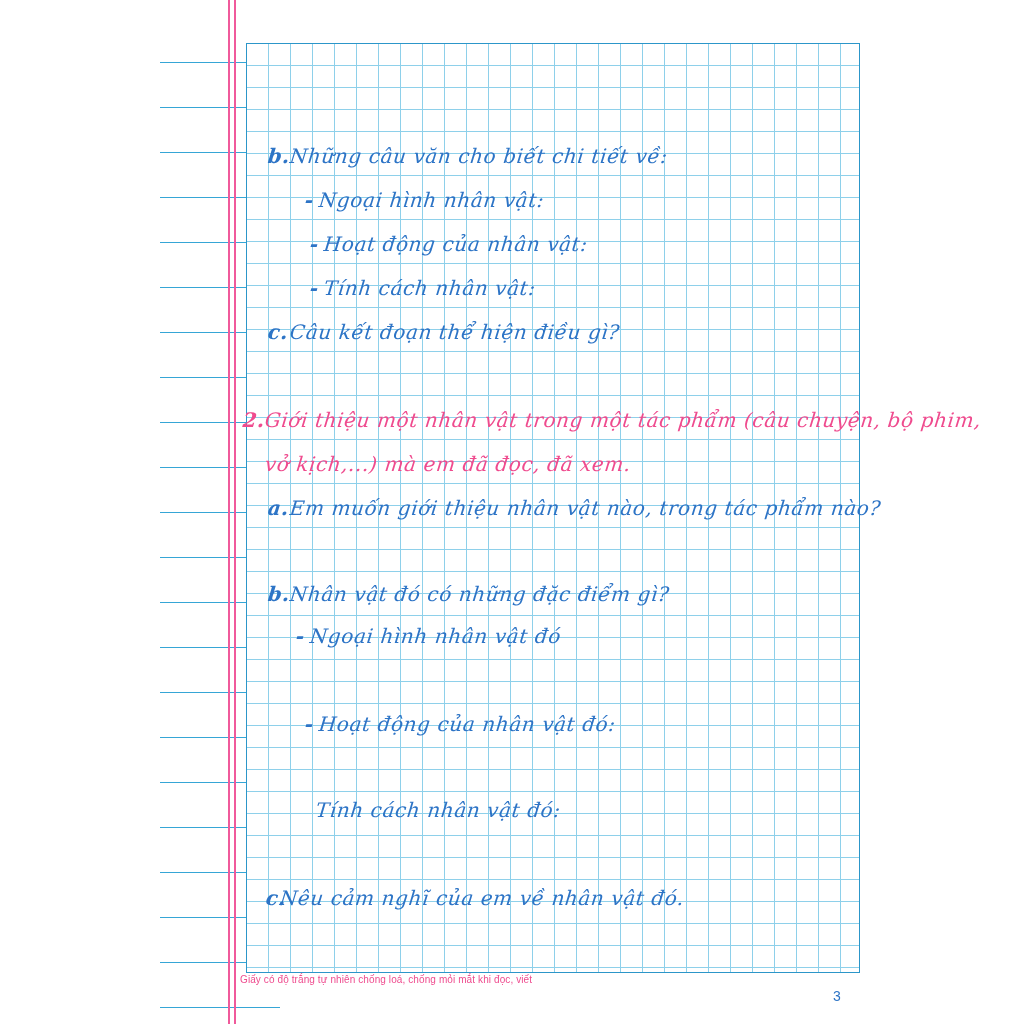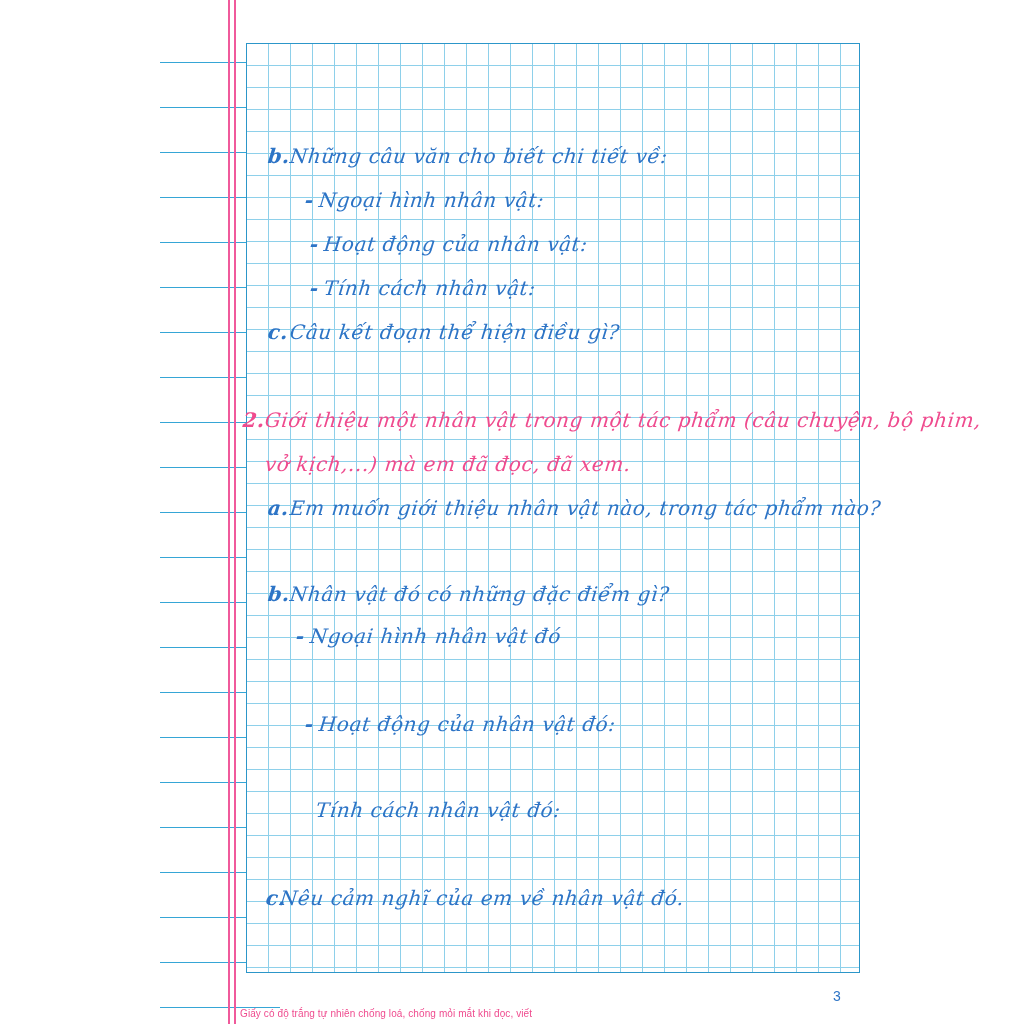--- a/index.html
+++ b/index.html
@@ -85,21 +85,21 @@
   .hw.blue  { color: #2d74c6; }
   .hw.pink  { color: #ef4b8e; }
   .hw .lbl  { font-weight: bold; }
 
   .s20 { font-size: 20px; }
 
   
   .footer-note {
     position: absolute;
     left: 240px;
-    top: 1008px;
+    top: 974px;
     font-family: "Liberation Sans", sans-serif;
     font-size: 10px;
     color: #ef4b8e;
     letter-spacing: 0.1px;
   }
   .page-number {
     position: absolute;
     left: 833px;
     top: 988px;
     font-family: "Liberation Sans", sans-serif;

